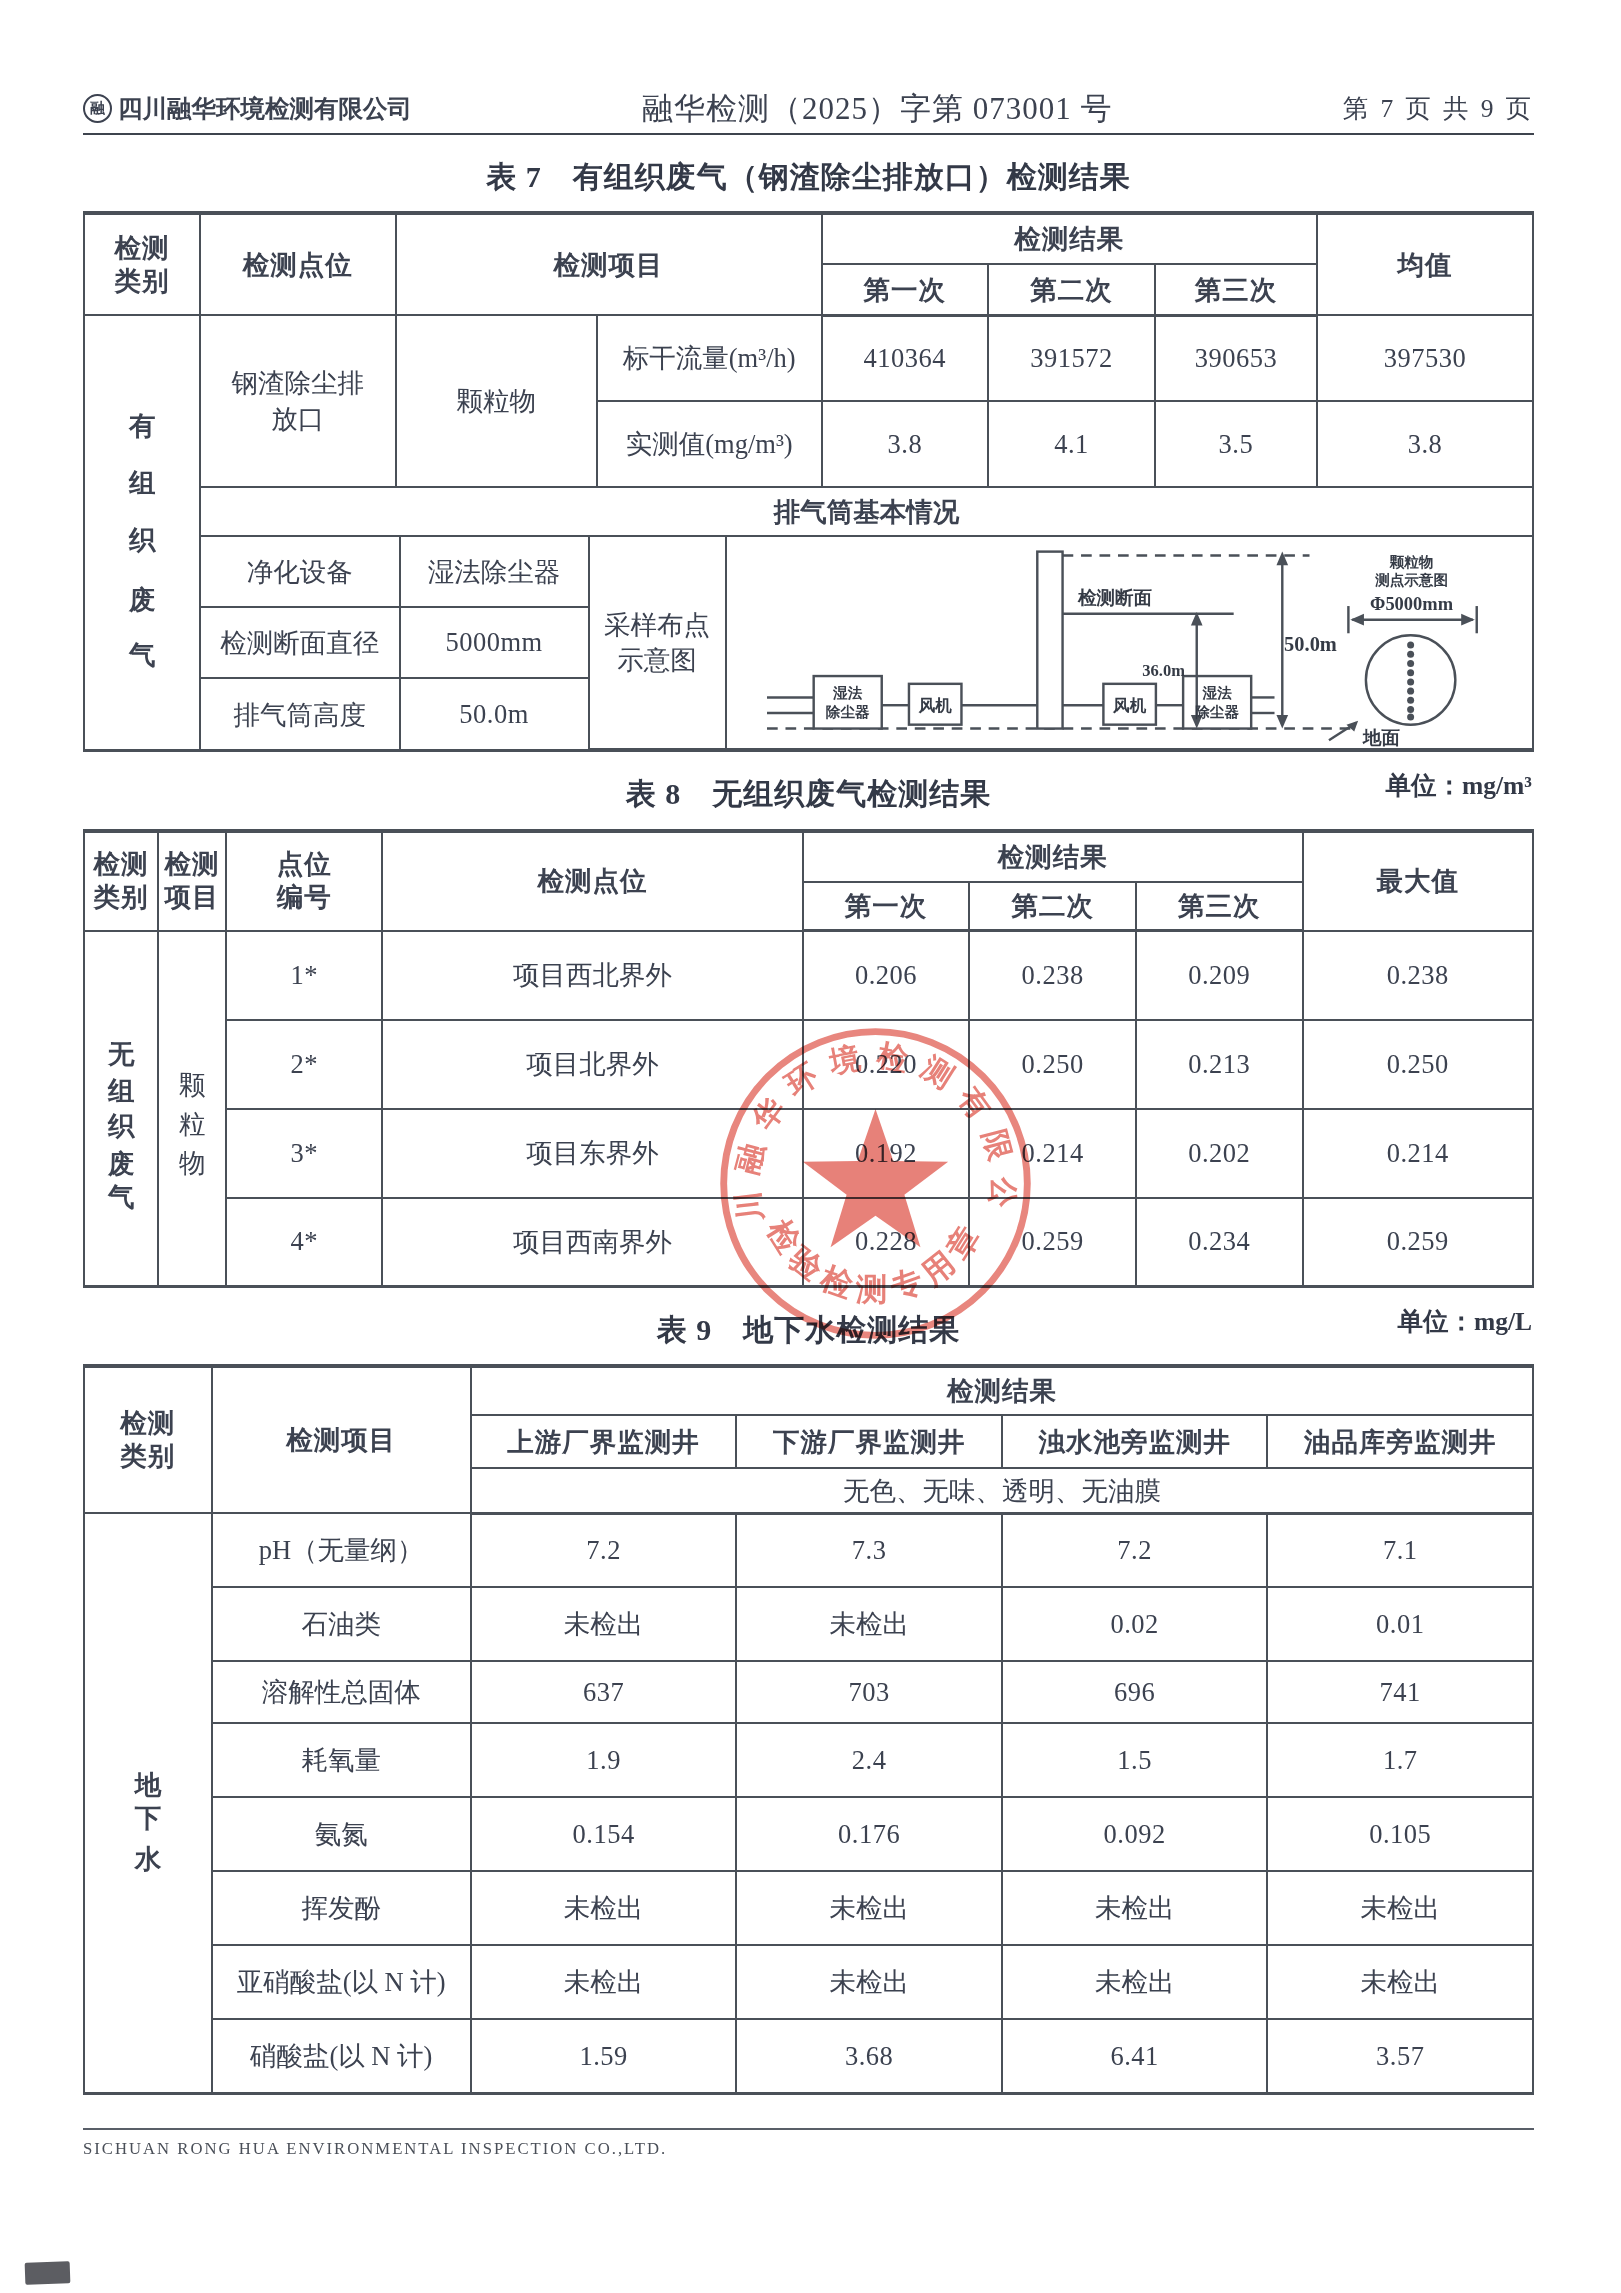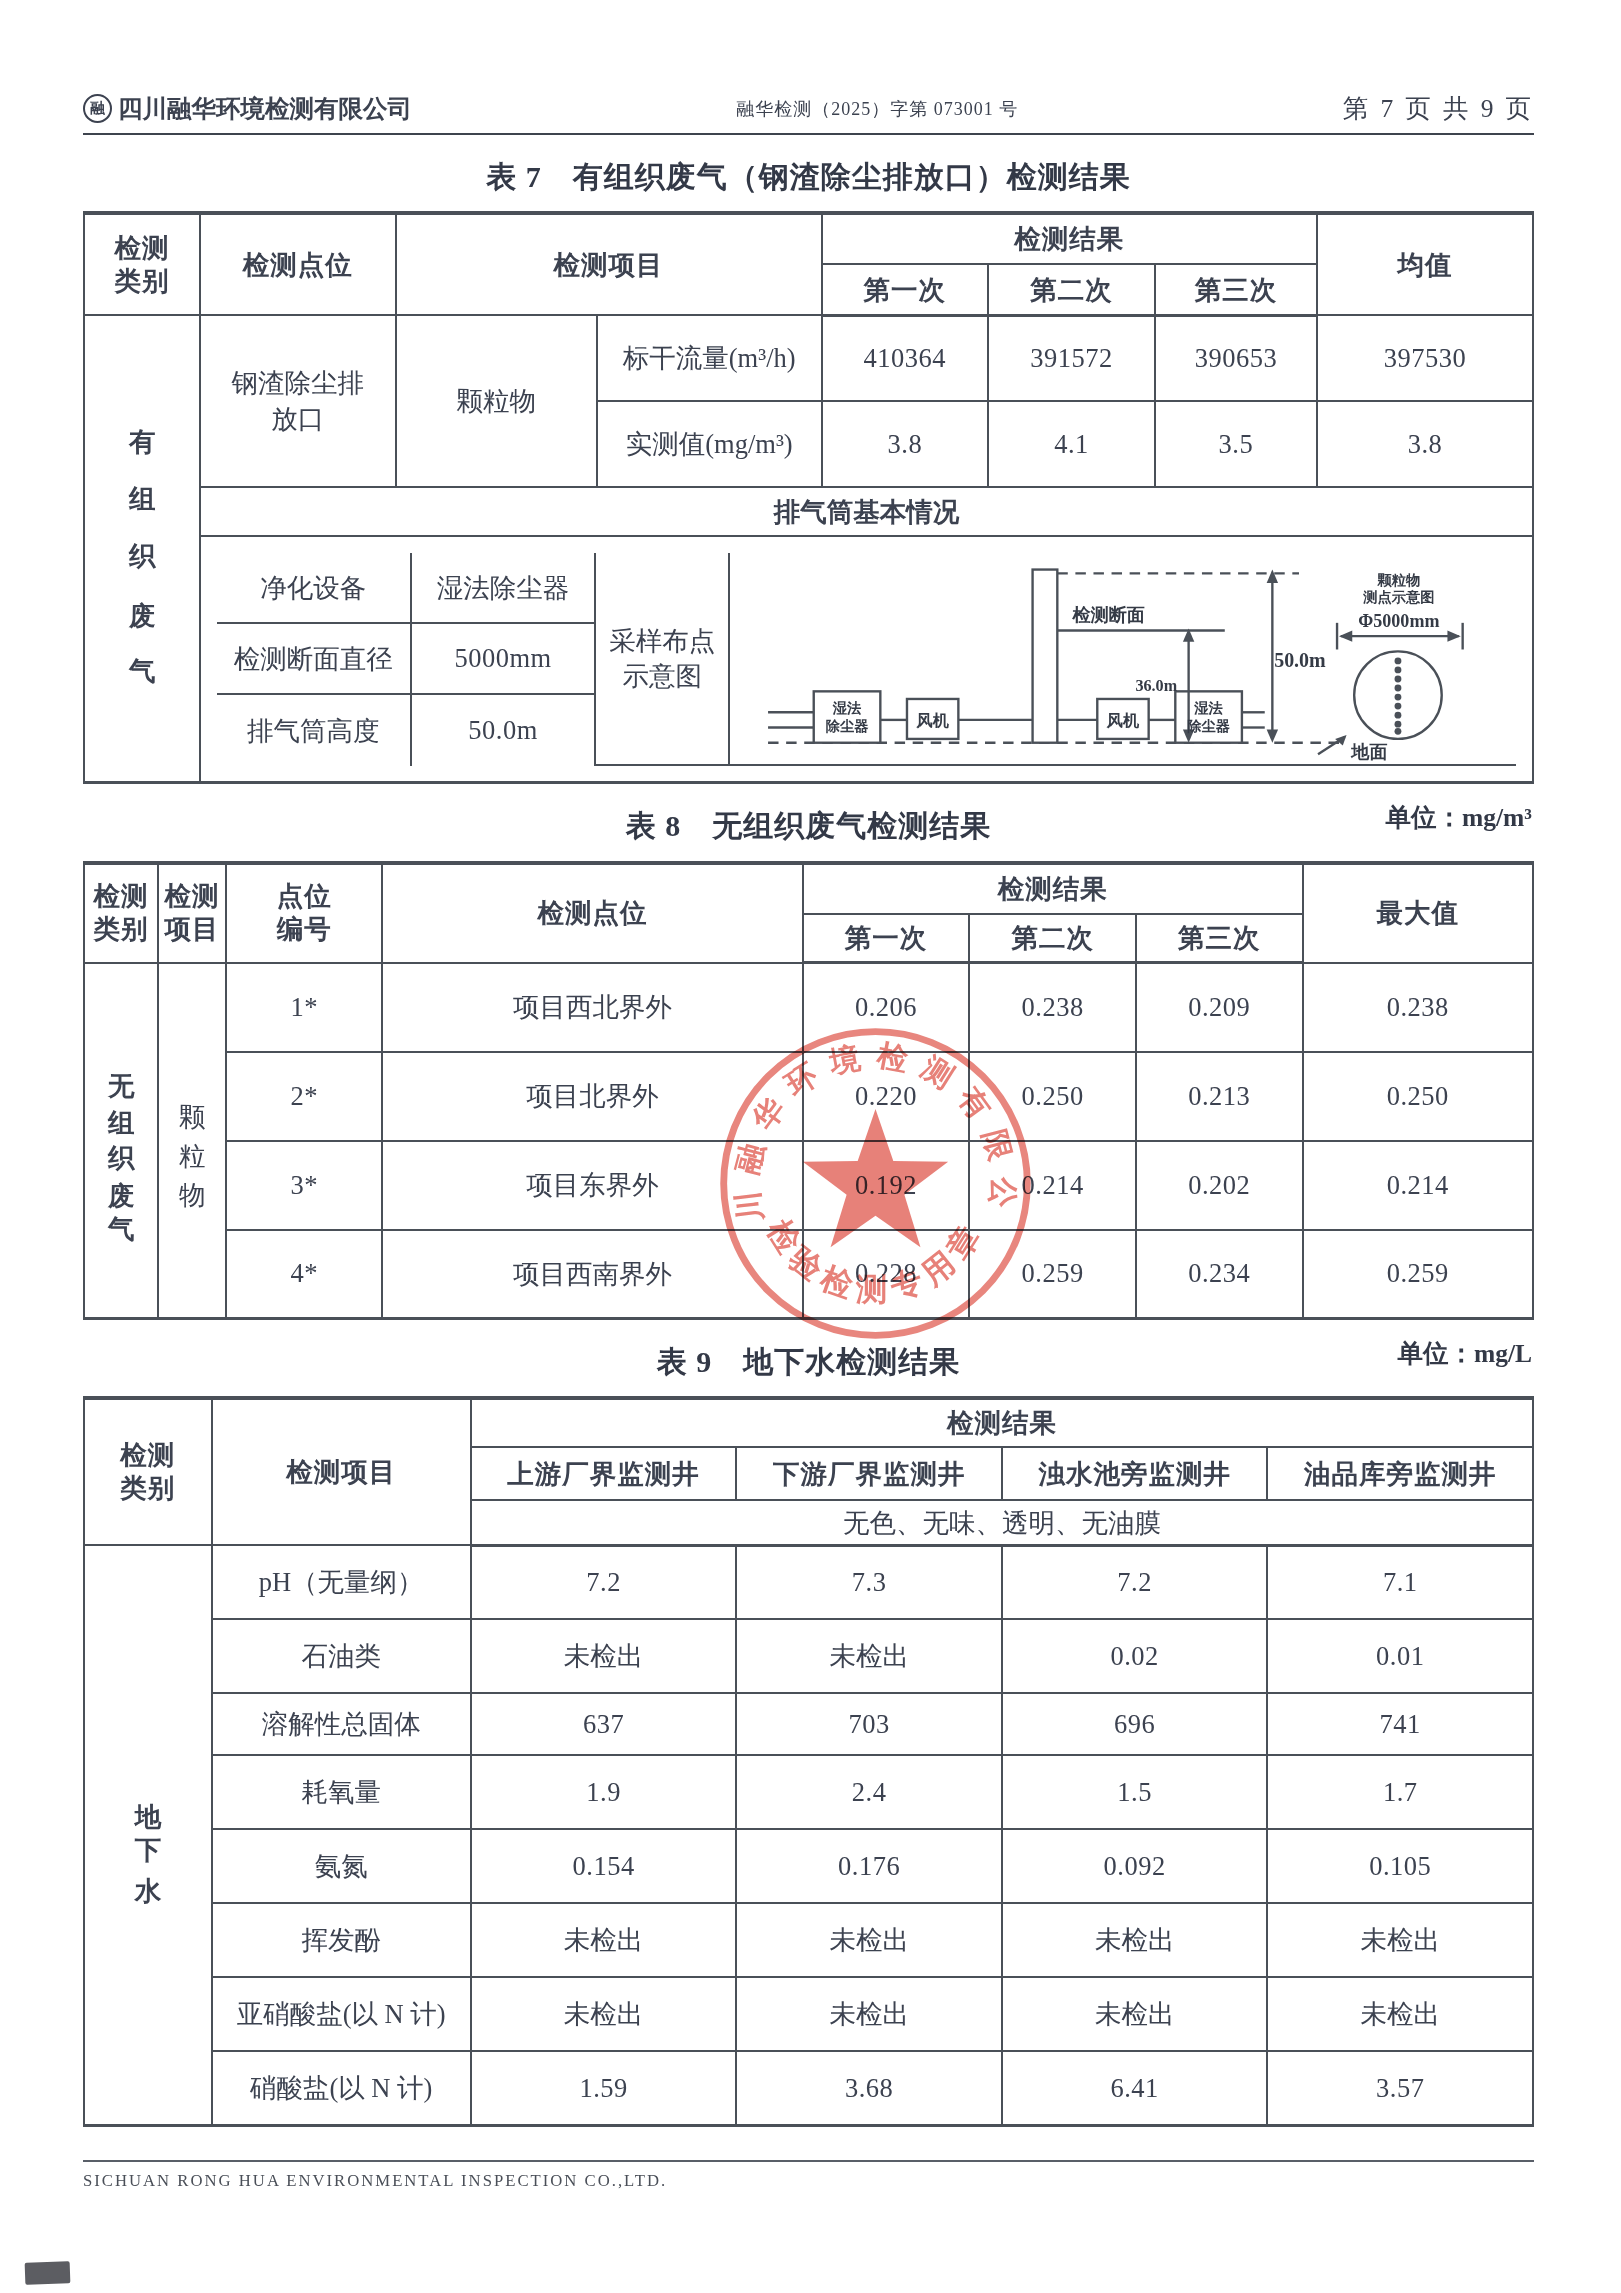--- a/index.html
+++ b/index.html
@@ -10,21 +10,21 @@
     padding:90px 87px 0 83px;
   }
   .content { width:1451px; }
 
   
   .doc-header { display:flex; align-items:center; justify-content:space-between;
     height:45px; border-bottom:2.9px solid #3e444e; padding-bottom:5.9px; }
   .brand { display:flex; align-items:center; gap:5.9px; font-size:24.5px; font-weight:600; }
   .logo { width:29px; height:29px; border:2px solid #3c4250; border-radius:50%;
     display:flex; align-items:center; justify-content:center; font-size:14.7px; }
-  .doc-no { font-size:18px; letter-spacing:1px; }
+  .doc-no { font-size:31px; letter-spacing:1px; }
   .page-no { font-size:25.5px; letter-spacing:2.9px; }
 
   
   .tbl-title { text-align:center; font-size:30px; font-weight:bold; color:#333947;
     margin-top:21.6px; margin-bottom:13.7px; letter-spacing:1px; position:relative; }
   .tbl-title .unit { position:absolute; right:2px; bottom:12px; font-size:25.5px; letter-spacing:0; }
   .para { font-size:29px; margin:25.5px 0 3.9px 33px; color:#383e4a; }
   .para b { color:#2e3440; }
 
   
@@ -127,21 +127,21 @@
         <td>实测值(mg/m³)</td>
         <td class="num">3.8</td>
         <td class="num">4.1</td>
         <td class="num">3.5</td>
         <td class="num">3.8</td>
       </tr>
       <tr style="height:49px">
         <td colspan="7" class="bold" style="border-top-width:2.9px">排气筒基本情况</td>
       </tr>
       <tr>
-        <td colspan="7" style="padding:16px">
+        <td colspan="7" style="padding:0">
           <div class="stack-grid">
             <div class="gi">净化设备</div>
             <div class="gi">湿法除尘器</div>
             <div class="gi two-line" style="grid-area:1/3/4/4">
               <span>采样布点</span>
                   <span>示意图</span>
             </div>
             <div class="gi last-r" style="grid-area:1/4/4/5">
 
               <svg width="808" height="210" viewBox="0 0 826 216" style="font-size:27px">

